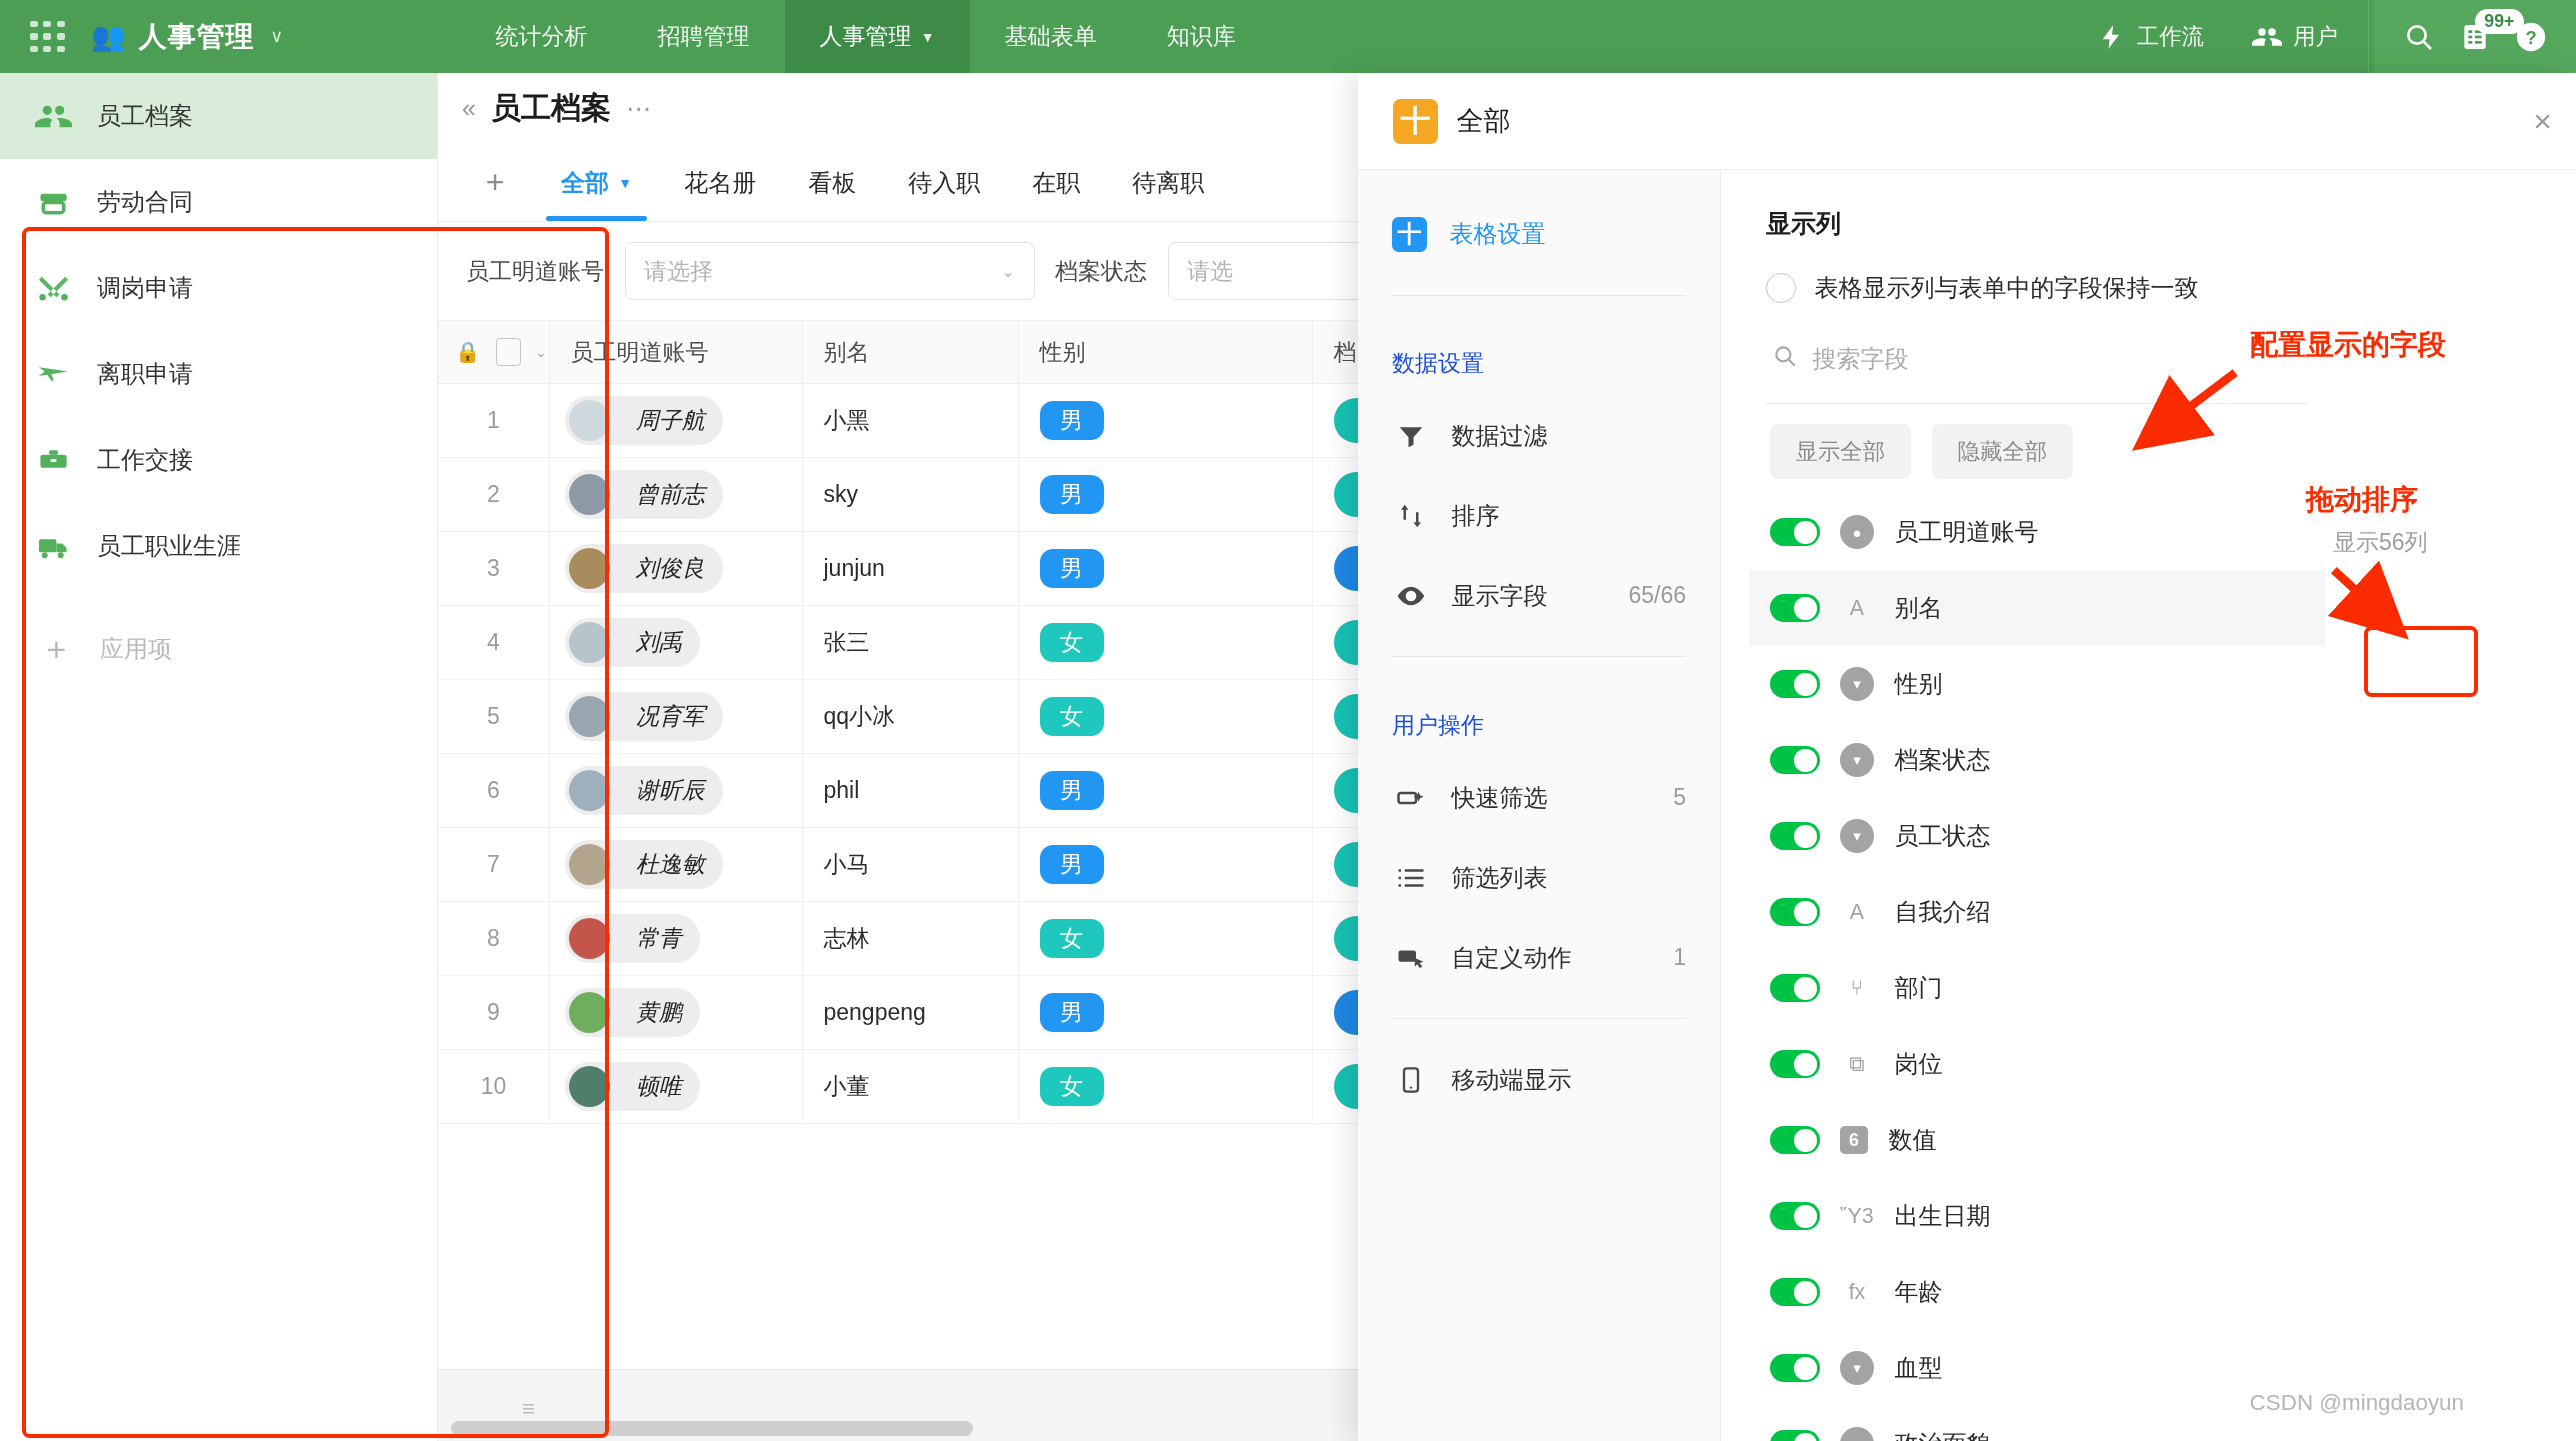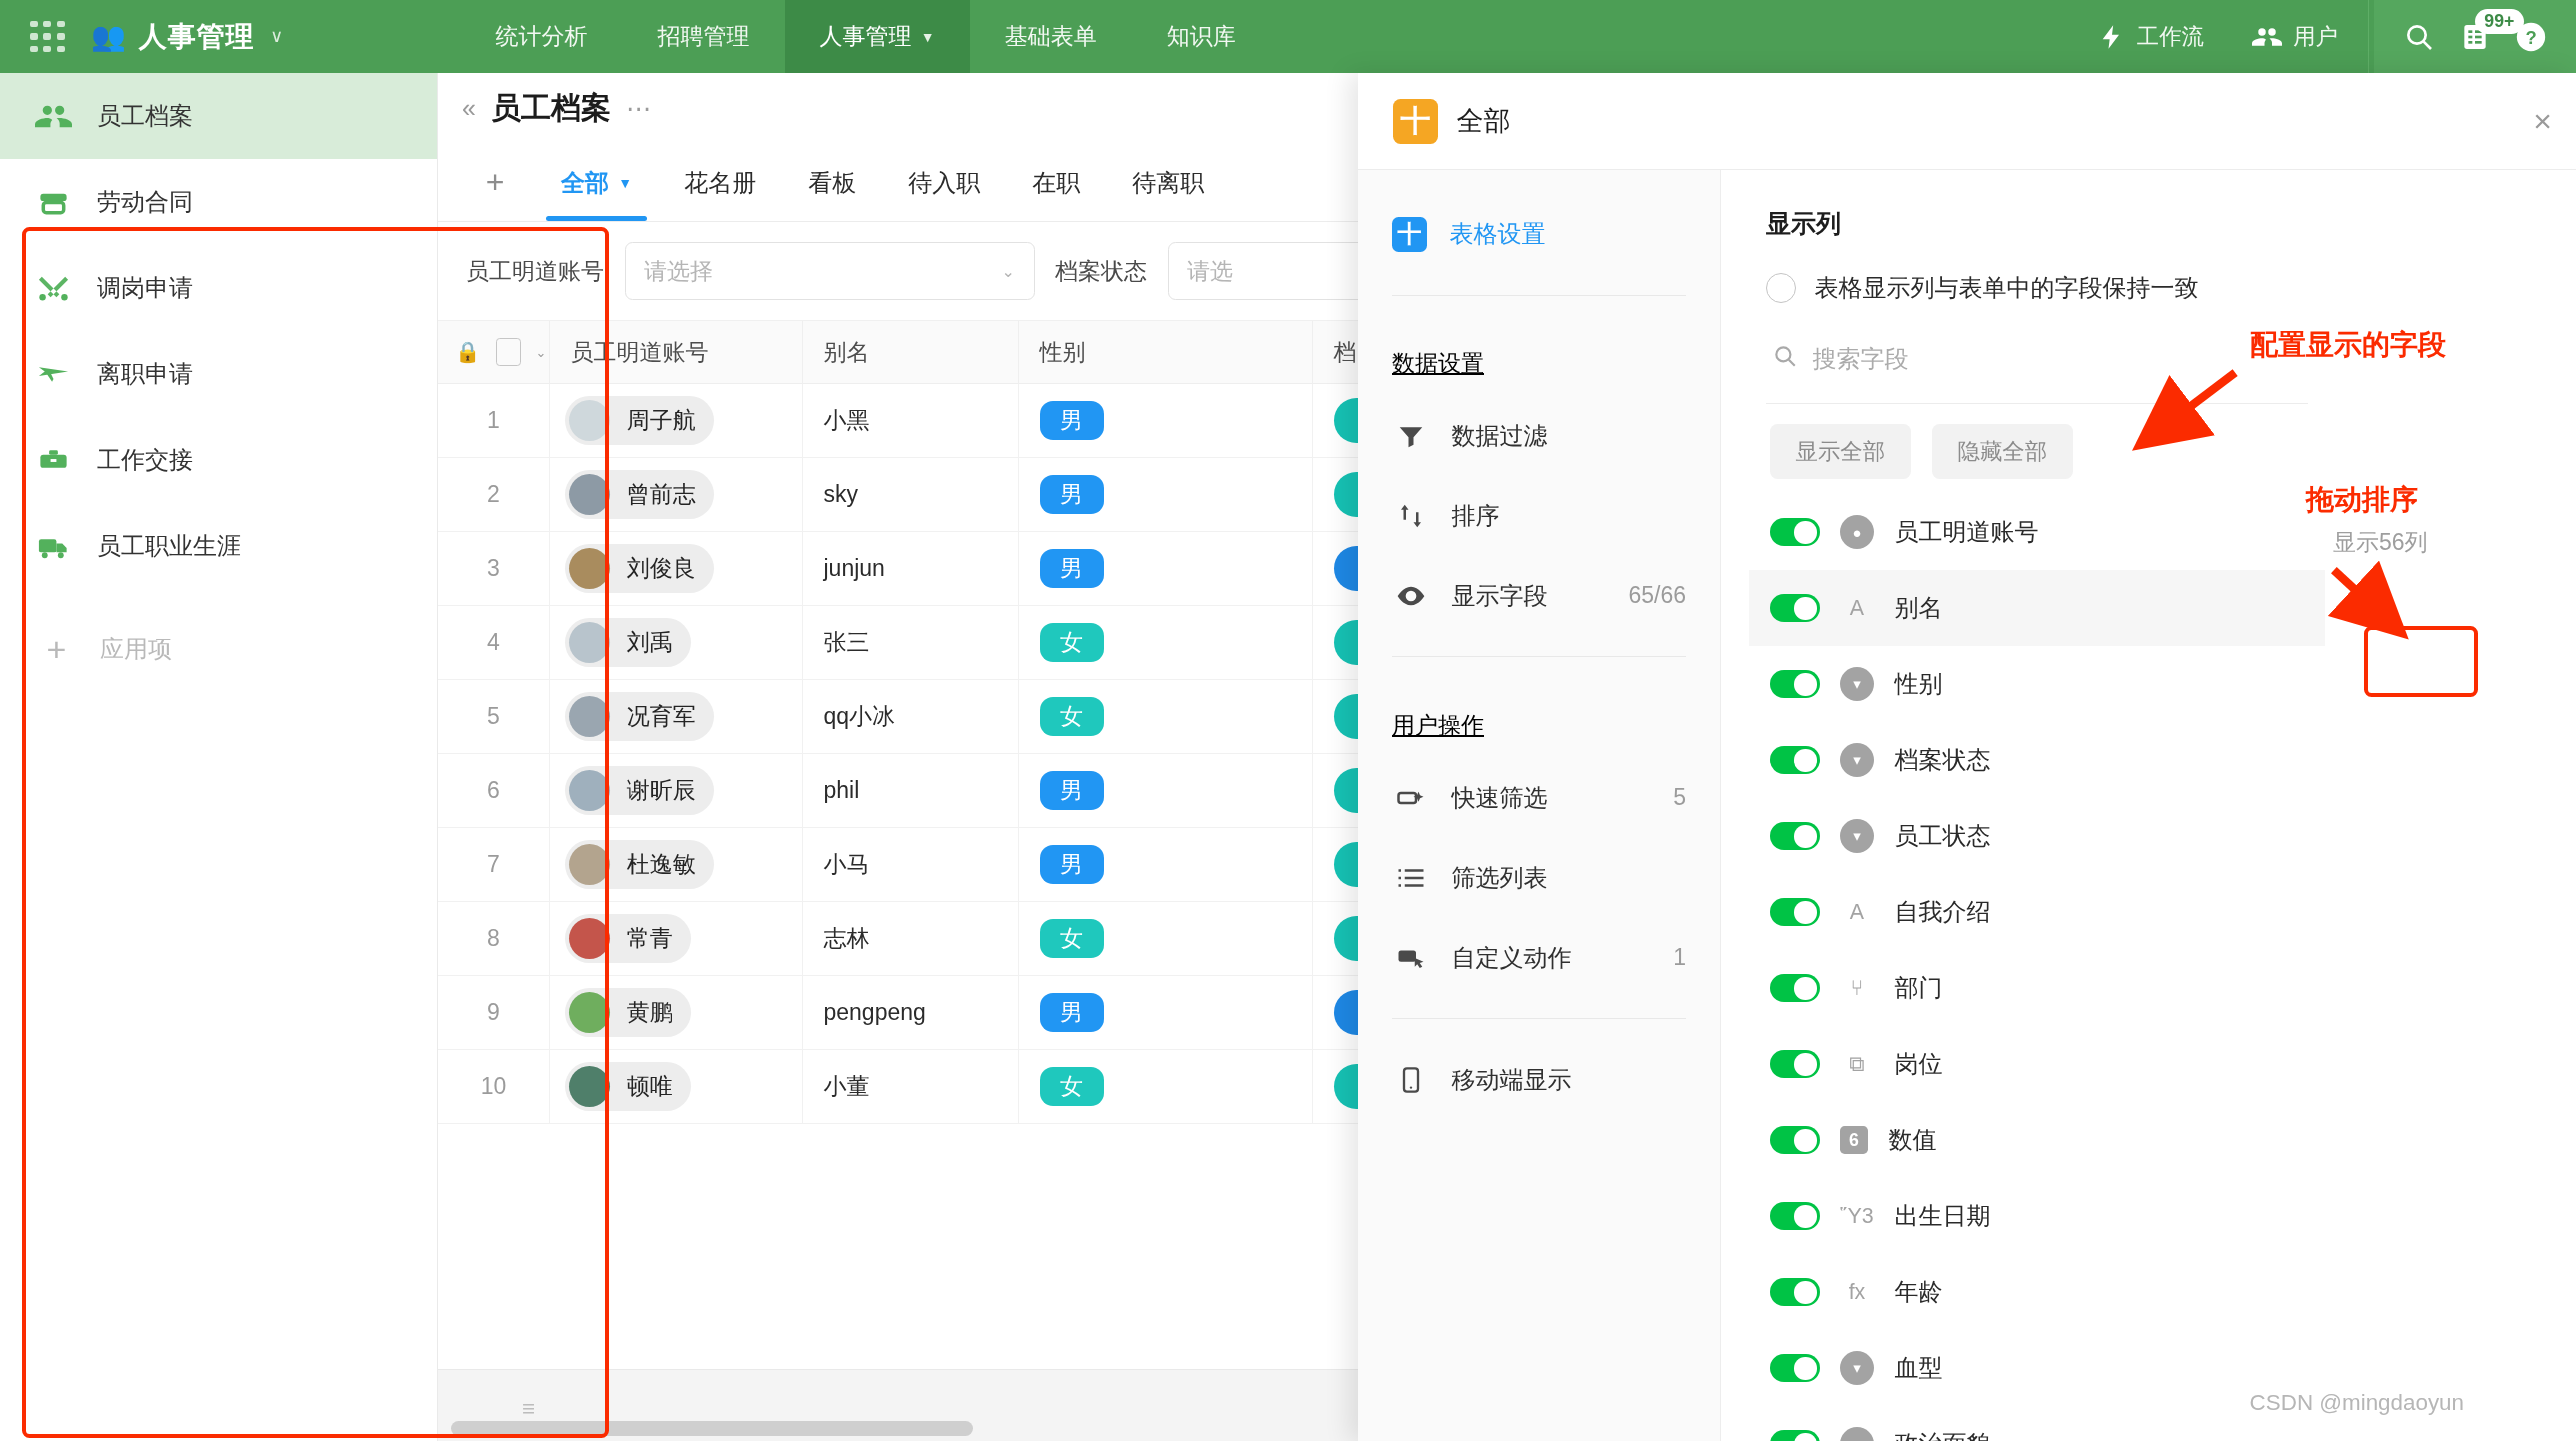--- a/index.html
+++ b/index.html
@@ -86,22 +86,22 @@
   .lock-ic { color: #7e7e7e; font-size: 20.5px; }
   .hcb { width: 25px; height: 28px; border: 1.9px solid #c6c6c6; border-radius: 3.7px; }
   .hcar { color: #9b9b9b; font-size: 13px; }
 
   .trow { height: 74px; display: flex; align-items: center; border-bottom: 0.9px solid #f1f1f1; }
   .td { height: 74px; display: flex; align-items: center; border-right: 0.9px solid #f1f1f1;
     font-size: 23px; color: #2b2b2b; padding-left: 20.5px; }
   .td.c0 { width: 112px; justify-content: center; color: #9b9b9b; padding-left: 0; }
   .td.c1 { width: 253px; padding-left: 15px; } .td.c2 { width: 216px; }
   .td.c3 { width: 294px; } .td.c4 { width: 261px; }
-  .person { display: flex; align-items: center; gap: 17px; background: #ededed;
-    border-radius: 28px; padding: 3.7px 18.6px 3.7px 3.7px; }
+  .person { display: flex; align-items: center; gap: 26px; background: #ededed;
+    border-radius: 28px; padding: 3.7px 18.6px 3.7px 3.7px; font-style: italic; }
   .avatar { width: 41px; height: 41px; border-radius: 50%; flex: none; }
   .pname { font-size: 23px; color: #242424; white-space: nowrap; }
   .pill { border-radius: 13px; color: #fff; font-size: 23px; padding: 8.4px 20.5px;
     display: inline-block; line-height: 1; }
   .pill.m { background: #2196f3; }
   .pill.f { background: #1fc8bd; }
   .pill.g { background: #16c2b4; }
   .pill.b { background: #1e88e5; }
 
   .tbl-footer { position: absolute; left: 438px; bottom: 0; width: 2138px; height: 73px;
@@ -122,21 +122,21 @@
 
   .panel-body { display: flex; height: 1272px; }
   .pmenu { width: 363px; background: #fafafa; border-right: 0.9px solid #ededed; padding-top: 24px; }
   .pm-item { height: 80px; display: flex; align-items: center; gap: 22.4px; padding: 0 34px;
     font-size: 24px; color: #303030; }
   .pm-item.active { color: #2196f3; }
   .pm-ico { width: 37px; height: 37px; display: flex; align-items: center; justify-content: center; color: #4a4a4a; }
   .pm-blue { width: 35px; height: 35px; border-radius: 6.5px; background: #2196f3; color: #fff;
     display: flex; align-items: center; justify-content: center; font-size: 24px; font-weight: 700; }
   .pm-count { margin-left: auto; color: #9b9b9b; font-size: 23px; }
-  .pm-sect { font-size: 23px; color: #000000; padding: 32px 34px 17px; text-decoration: underline; }
+  .pm-sect { font-size: 23px; color: #1d4ed8; padding: 32px 34px 17px; }
   .pm-div { height: 0.9px; background: #e8e8e8; margin: 20.5px 34px; }
 
   .pcontent { flex: 1; position: relative; padding: 37px 45px 0 45px; }
   .sec-title { font-size: 25px; font-weight: 700; color: #1d1d1d; }
   .radio-row { display: flex; align-items: center; gap: 18.6px; margin-top: 32px; }
   .rd { width: 30px; height: 30px; border-radius: 50%; border: 1.9px solid #c4c4c4; flex: none;
     display: flex; align-items: center; justify-content: center; }
   .rd.on { border-color: #2196f3; }
   .rd.on::after { content: ""; width: 17px; height: 17px; border-radius: 50%; background: #2196f3; }
   .rd-label { font-size: 24px; color: #2b2b2b; }

